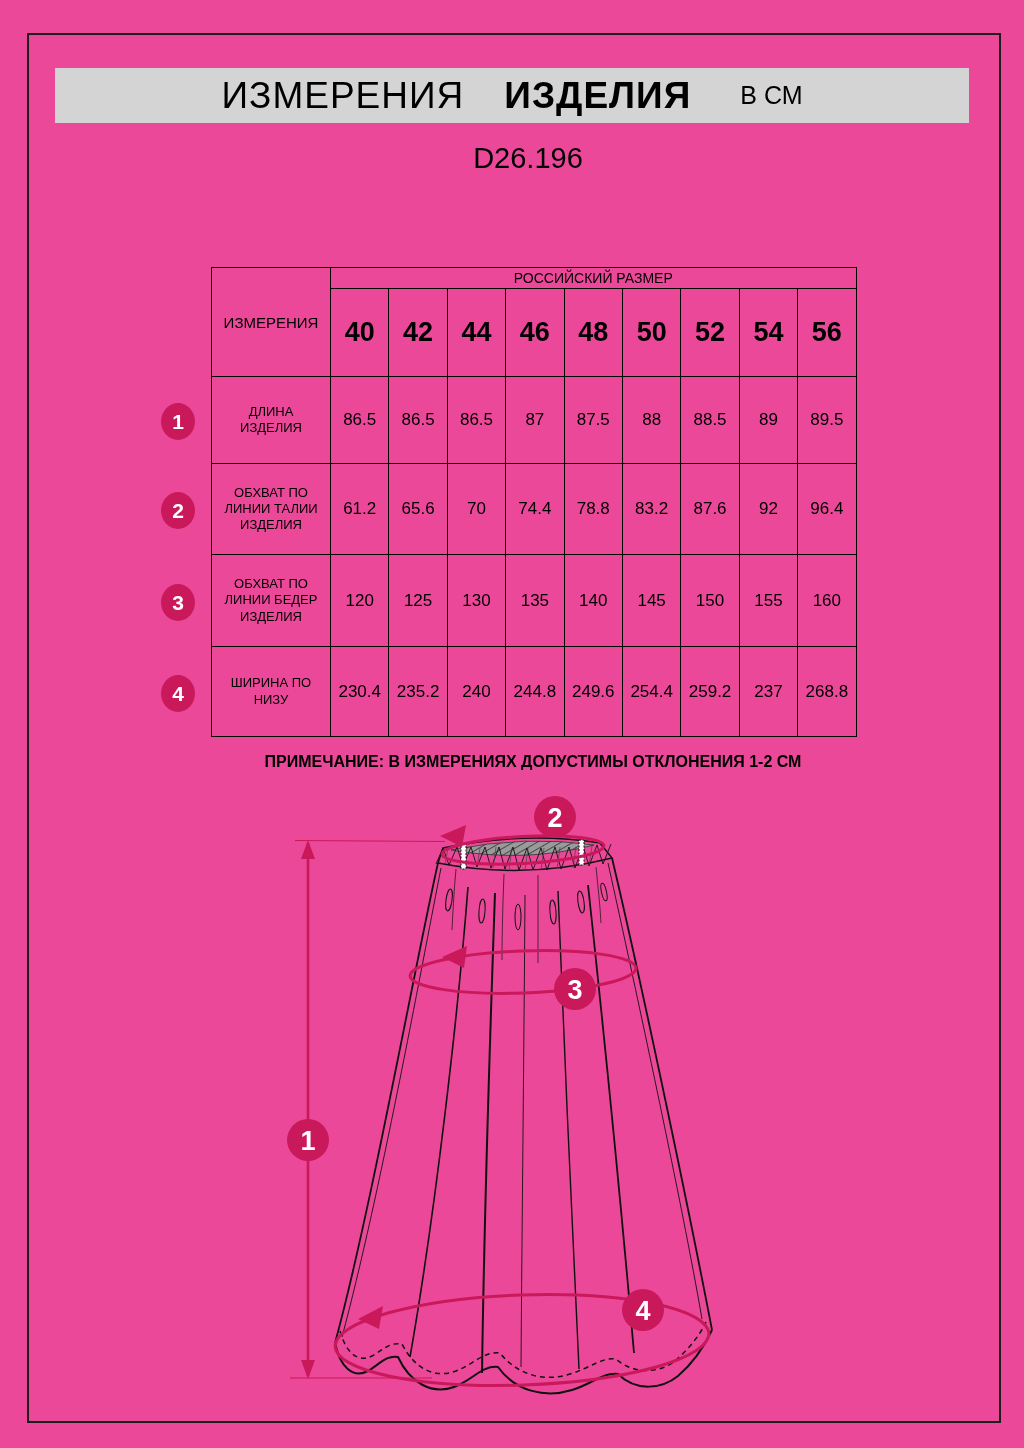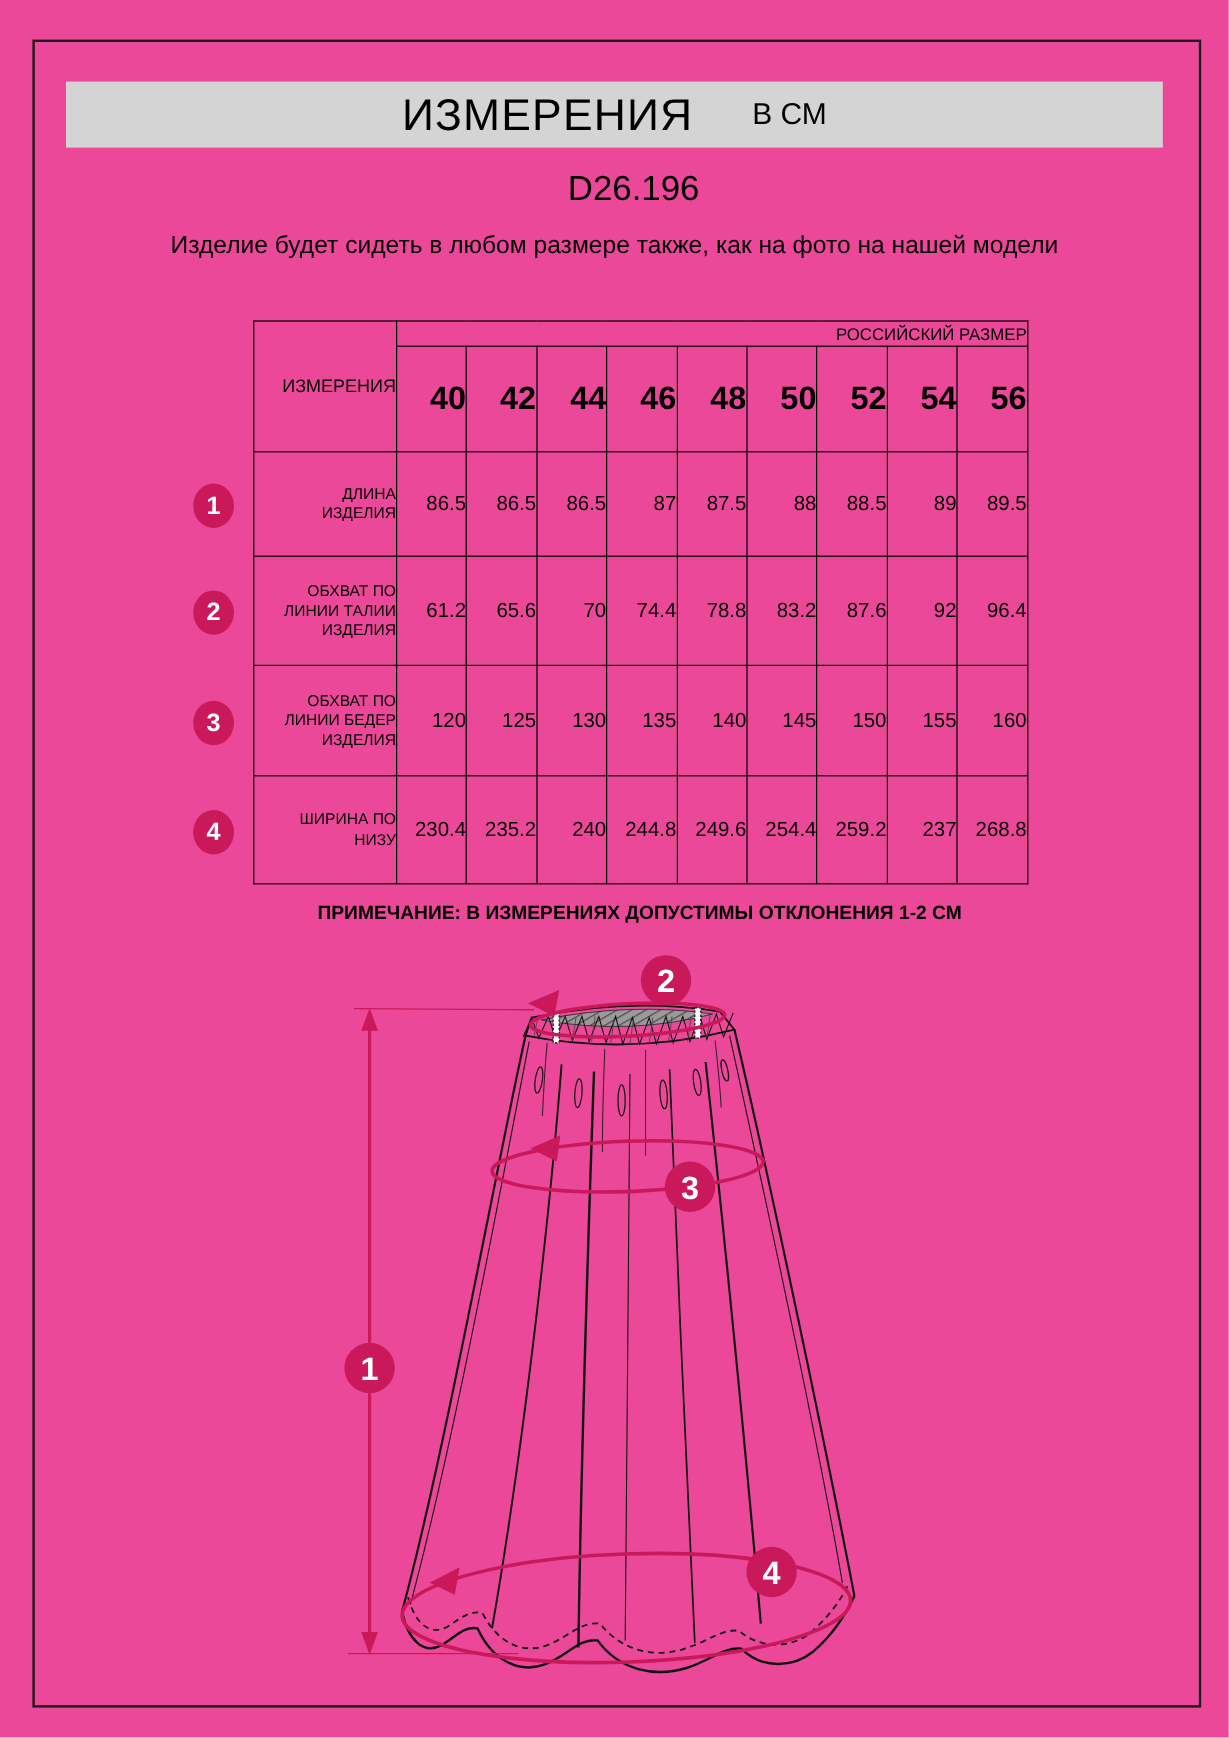--- a/index.html
+++ b/index.html
@@ -10,21 +10,21 @@
   .titlebar{position:absolute;left:55px;top:68px;width:914px;height:55px;
             background:var(--header-bg,#d4d4d4);display:flex;align-items:center;justify-content:center;}
   .t1{font-size:37px;letter-spacing:1px;}
   .t2{font-size:37px;font-weight:bold;margin-left:40px;letter-spacing:1px;}
   .t3{font-size:25px;margin-left:49px;}
   .model{position:absolute;left:16px;top:142px;width:1024px;text-align:center;font-size:29px;}
   .descr{position:absolute;left:142px;top:191px;width:740px;text-align:center;
          font-size:20.5px;line-height:1.33;}
   table.size{position:absolute;left:211px;top:267px;width:645px;border-collapse:collapse;
              table-layout:fixed;}
-  table.size td{border:1.5px solid #000;text-align:right;vertical-align:middle;padding:0;}
+  table.size td{border:1.5px solid #000;text-align:center;vertical-align:middle;padding:0;}
   td.meas{font-size:15px;}
   td.group{font-size:14px;height:20px;}
   td.size-num{font-size:27px;font-weight:bold;}
   td.rowlab{font-size:13px;line-height:1.25;}
   td.rowlab span{display:inline-block;max-width:98px;}
   td.val{font-size:17px;}
   .badge{position:absolute;width:34px;height:37px;border-radius:50%;
          background:var(--accent,#c9195b);color:#fff;font-weight:bold;font-size:21px;
          text-align:center;line-height:37px;}
   .note{position:absolute;left:21px;top:753px;width:1024px;text-align:center;
@@ -37,25 +37,25 @@
              font-size:27px;text-anchor:middle;}
 </style>
 </head>
 <body>
 
 <div class="page">
   <div class="frame"></div>
 
   <div class="titlebar">
     <span class="t1">ИЗМЕРЕНИЯ</span>
+    <span class="t2">ИЗДЕЛИЯ</span>
     <span class="t3">В СМ</span>
   </div>
 
   <div class="model">D26.196</div>
-  <div class="descr">Изделие будет сидеть в любом размере также, как на фото на нашей модели</div>
 
   <table class="size">
     <colgroup>
       <col style="width:119px">
       <col span="9" style="width:58.4px">
     </colgroup>
     <tbody>
         <tr style="height:20px">
       <td class="meas" rowspan="2">ИЗМЕРЕНИЯ</td>
       <td class="group" colspan="9">РОССИЙСКИЙ РАЗМЕР</td>

